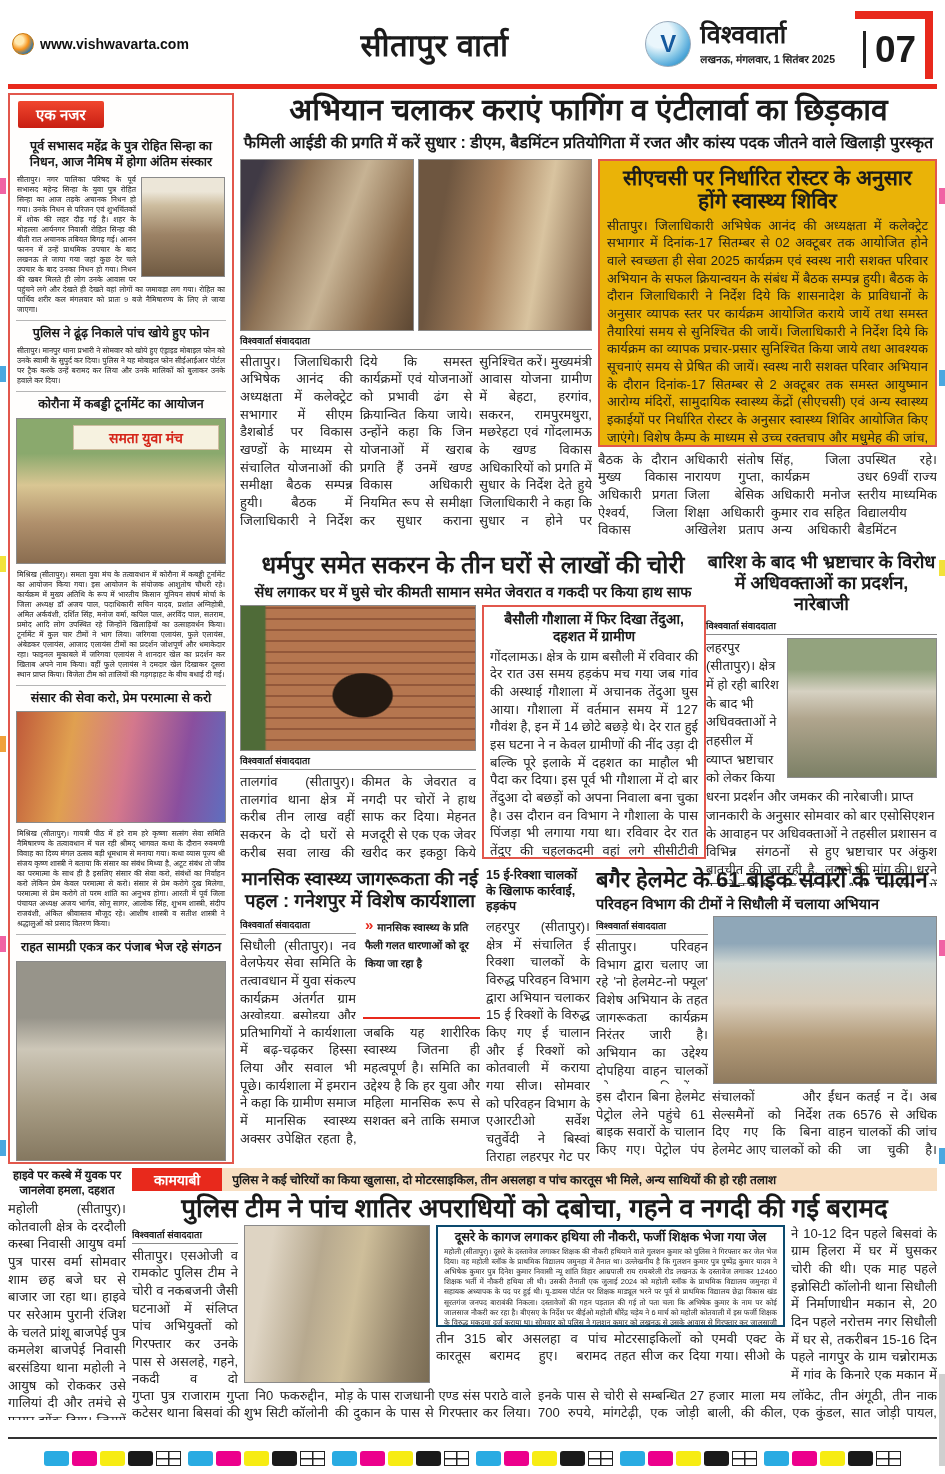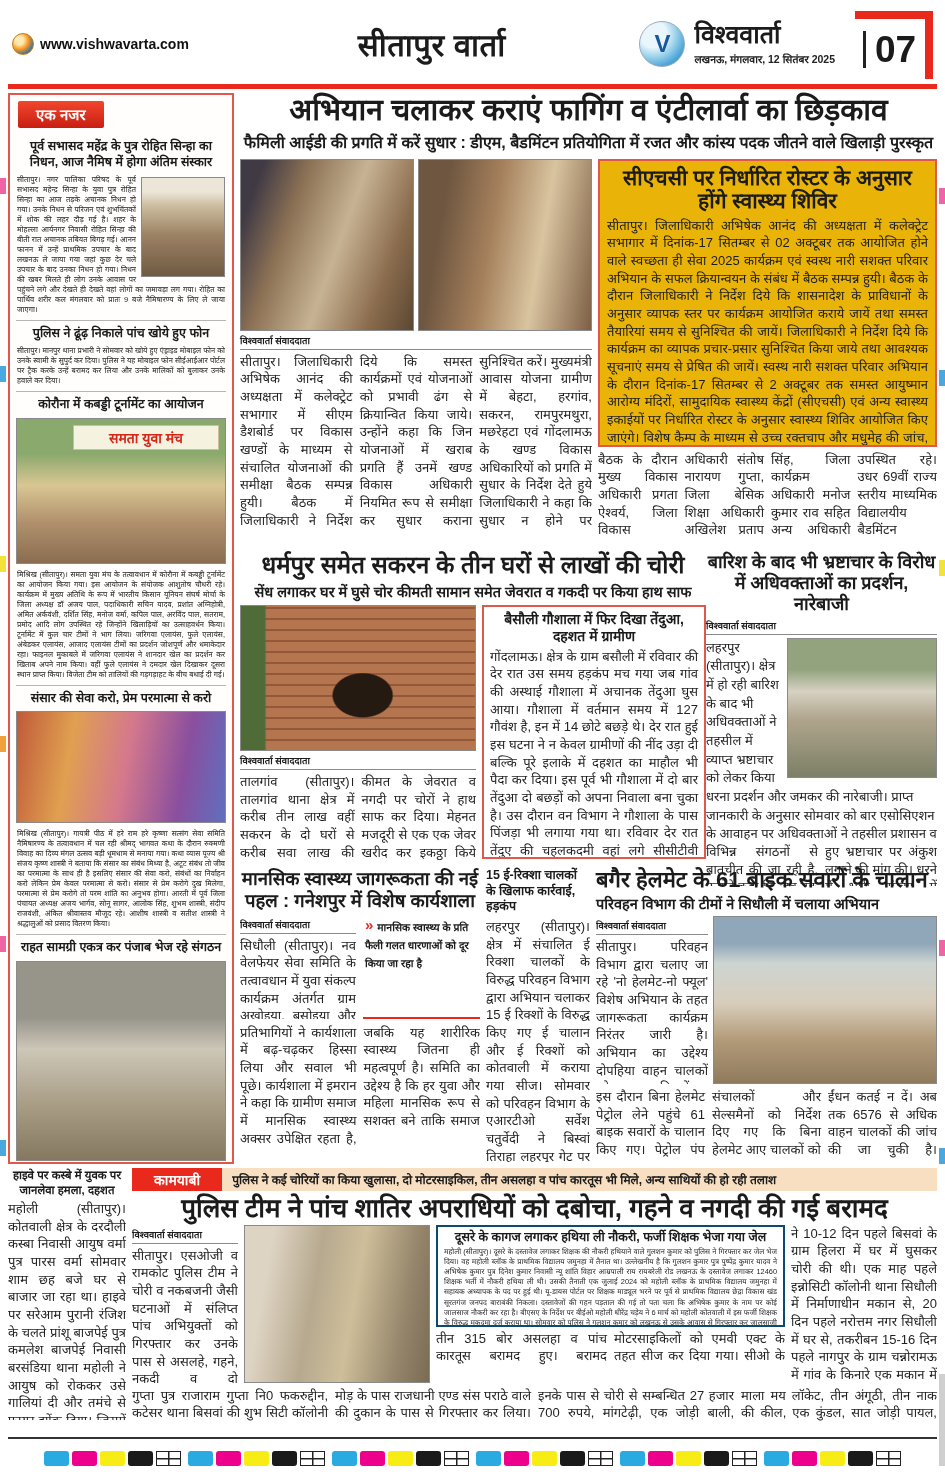--- a/index.html
+++ b/index.html
@@ -168,21 +168,21 @@
       <span class="globe"></span>
       <span class="site-url">www.vishwavarta.com</span>
     </div>
     <div class="edition">सीतापुर वार्ता</div>
     <div class="brandwrap">
       <span class="logo">
           <span class="logo-v">V</span>
         </span>
       <span class="brandtxt">
         <span class="brand">विश्ववार्ता</span>
-        <span class="pdate">लखनऊ,  मंगलवार, 12 सितंबर 2025</span>
+        <span class="pdate">लखनऊ,  मंगलवार, 1 सितंबर 2025</span>
       </span>
     </div>
     <div class="pagebox">
       <span class="pageno">07</span>
     </div>
   </header>
   <div class="rule"></div>
 
   <div class="top-band">
 

